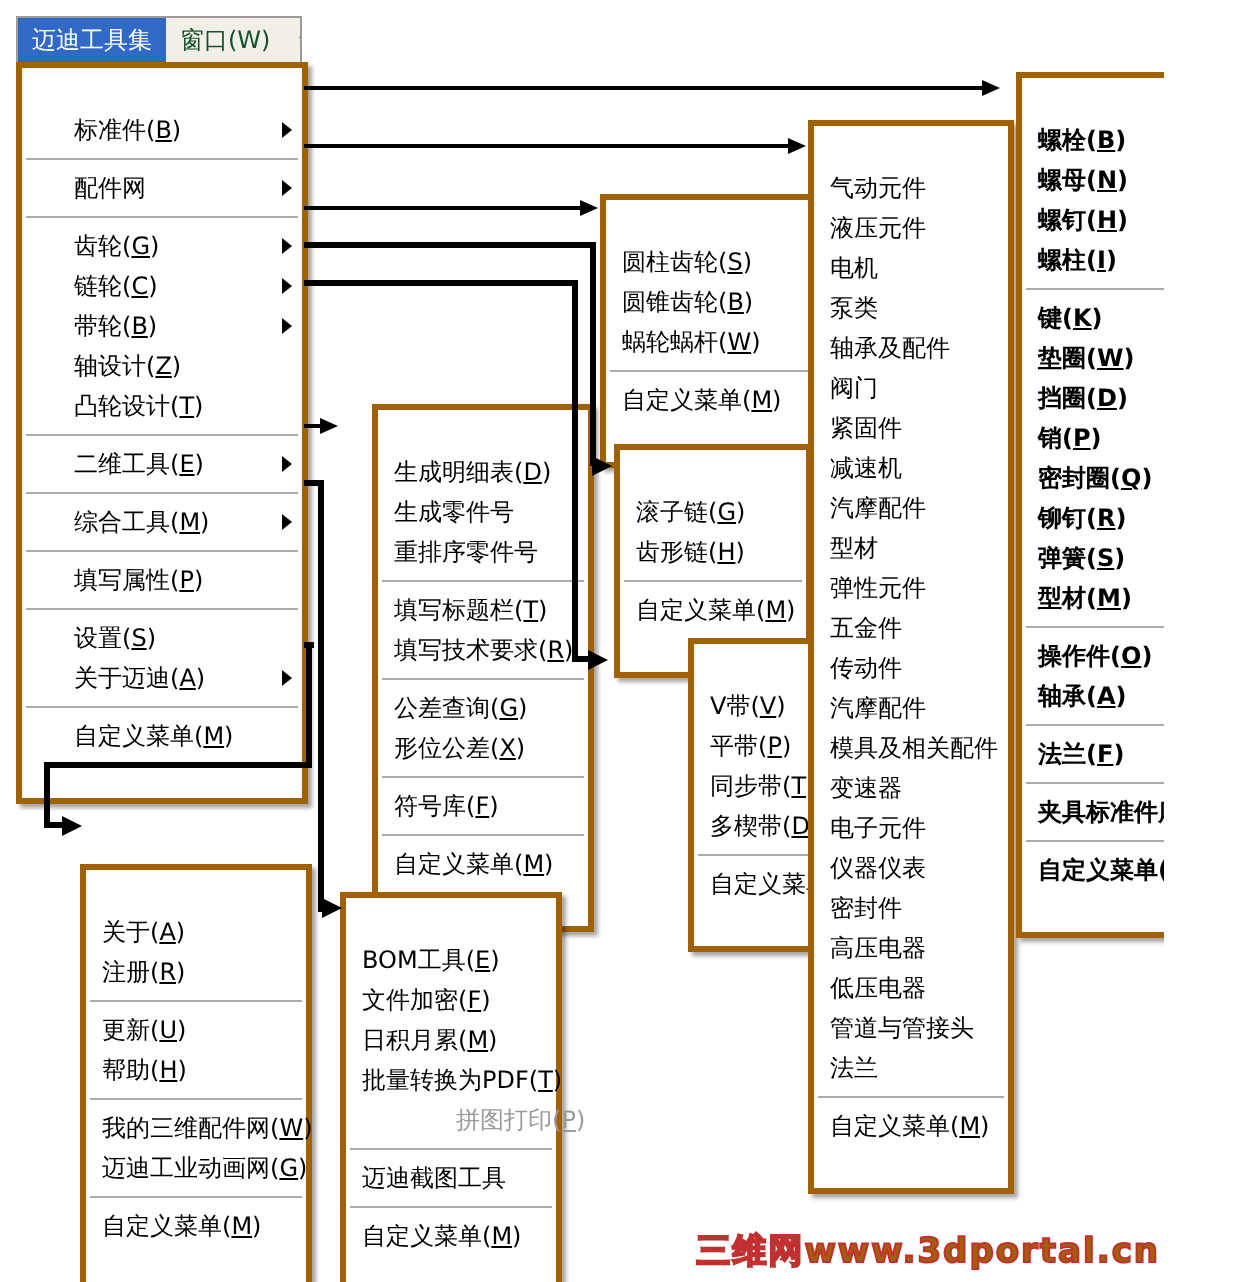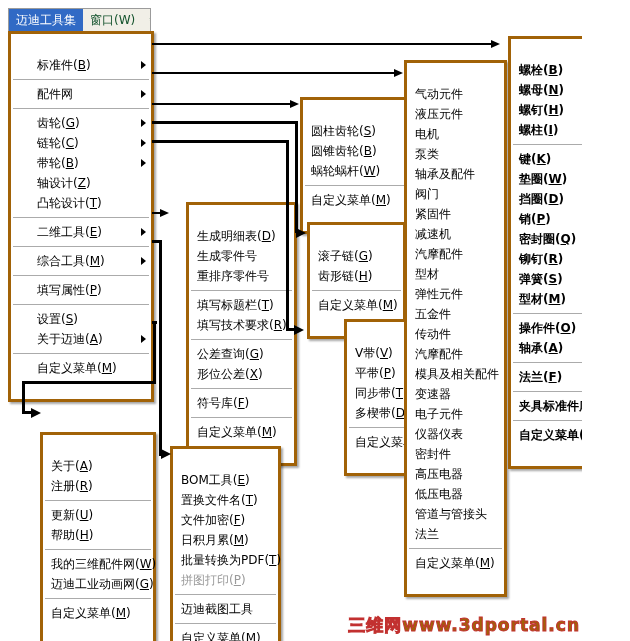--- a/index.html
+++ b/index.html
@@ -9,21 +9,21 @@
   
   #menubar{position:absolute;left:8px;top:8px;width:141px;height:22px;background:#f1efe7;
            border:1px solid #9b9b9b;display:flex;align-items:stretch;overflow:hidden;white-space:nowrap;}
   .mb-item{display:flex;align-items:center;padding:0 7px;color:#14532d;}
   .mb-item.sel{background:#316ac5;color:#fff;}
 
   
   .menu-box{position:absolute;background:#fff;border:3px solid #a16207;padding:21px 0;
             box-shadow:2px 2px 2px rgba(0,0,0,.35);}
   .mi{height:20px;line-height:20px;padding:0 14px 0 8px;white-space:nowrap;position:relative;}
-  .mi.dis{color:#9a9a9a;}
+  .mi.dis{color:#9a9a9a;margin-left:47px;}
   .mi .arr{position:absolute;right:5px;top:6px;width:0;height:0;
            border-left:5px solid #000;border-top:4px solid transparent;border-bottom:4px solid transparent;}
   .sep{height:0;border-top:1px solid #ababab;margin:4px 2px;}
   #main-menu{left:8px;top:31px;width:140px;}
   #main-menu .mi{padding-left:26px;}
   #sm-gear {left:300px;top:97px;width:107px;}
   #sm-chain{left:307px;top:222px;width:93px;}
   #sm-belt {left:305px;top:319px;width:93px;margin-left:39px;}
   #sm-2d   {left:186px;top:202px;width:105px;}
   #sm-misc {left:170px;top:446px;width:105px;}
@@ -107,21 +107,20 @@
       <div class="sep"></div>
       <div class="mi"><span>公差查询(<u>G</u>)</span></div>
       <div class="mi"><span>形位公差(<u>X</u>)</span></div>
       <div class="sep"></div>
       <div class="mi"><span>符号库(<u>F</u>)</span></div>
       <div class="sep"></div>
       <div class="mi"><span>自定义菜单(<u>M</u>)</span></div>
     </div>
   <div id="sm-misc" class="menu-box">
       <div class="mi"><span>BOM工具(<u>E</u>)</span></div>
-      <div class="mi"><span>置换文件名(<u>T</u>)</span></div>
       <div class="mi"><span>文件加密(<u>F</u>)</span></div>
       <div class="mi"><span>日积月累(<u>M</u>)</span></div>
       <div class="mi"><span>批量转换为PDF(<u>T</u>)</span></div>
       <div class="mi dis"><span>拼图打印(<u>P</u>)</span></div>
       <div class="sep"></div>
       <div class="mi"><span>迈迪截图工具</span></div>
       <div class="sep"></div>
       <div class="mi"><span>自定义菜单(<u>M</u>)</span></div>
     </div>
   <div id="sm-about" class="menu-box">

